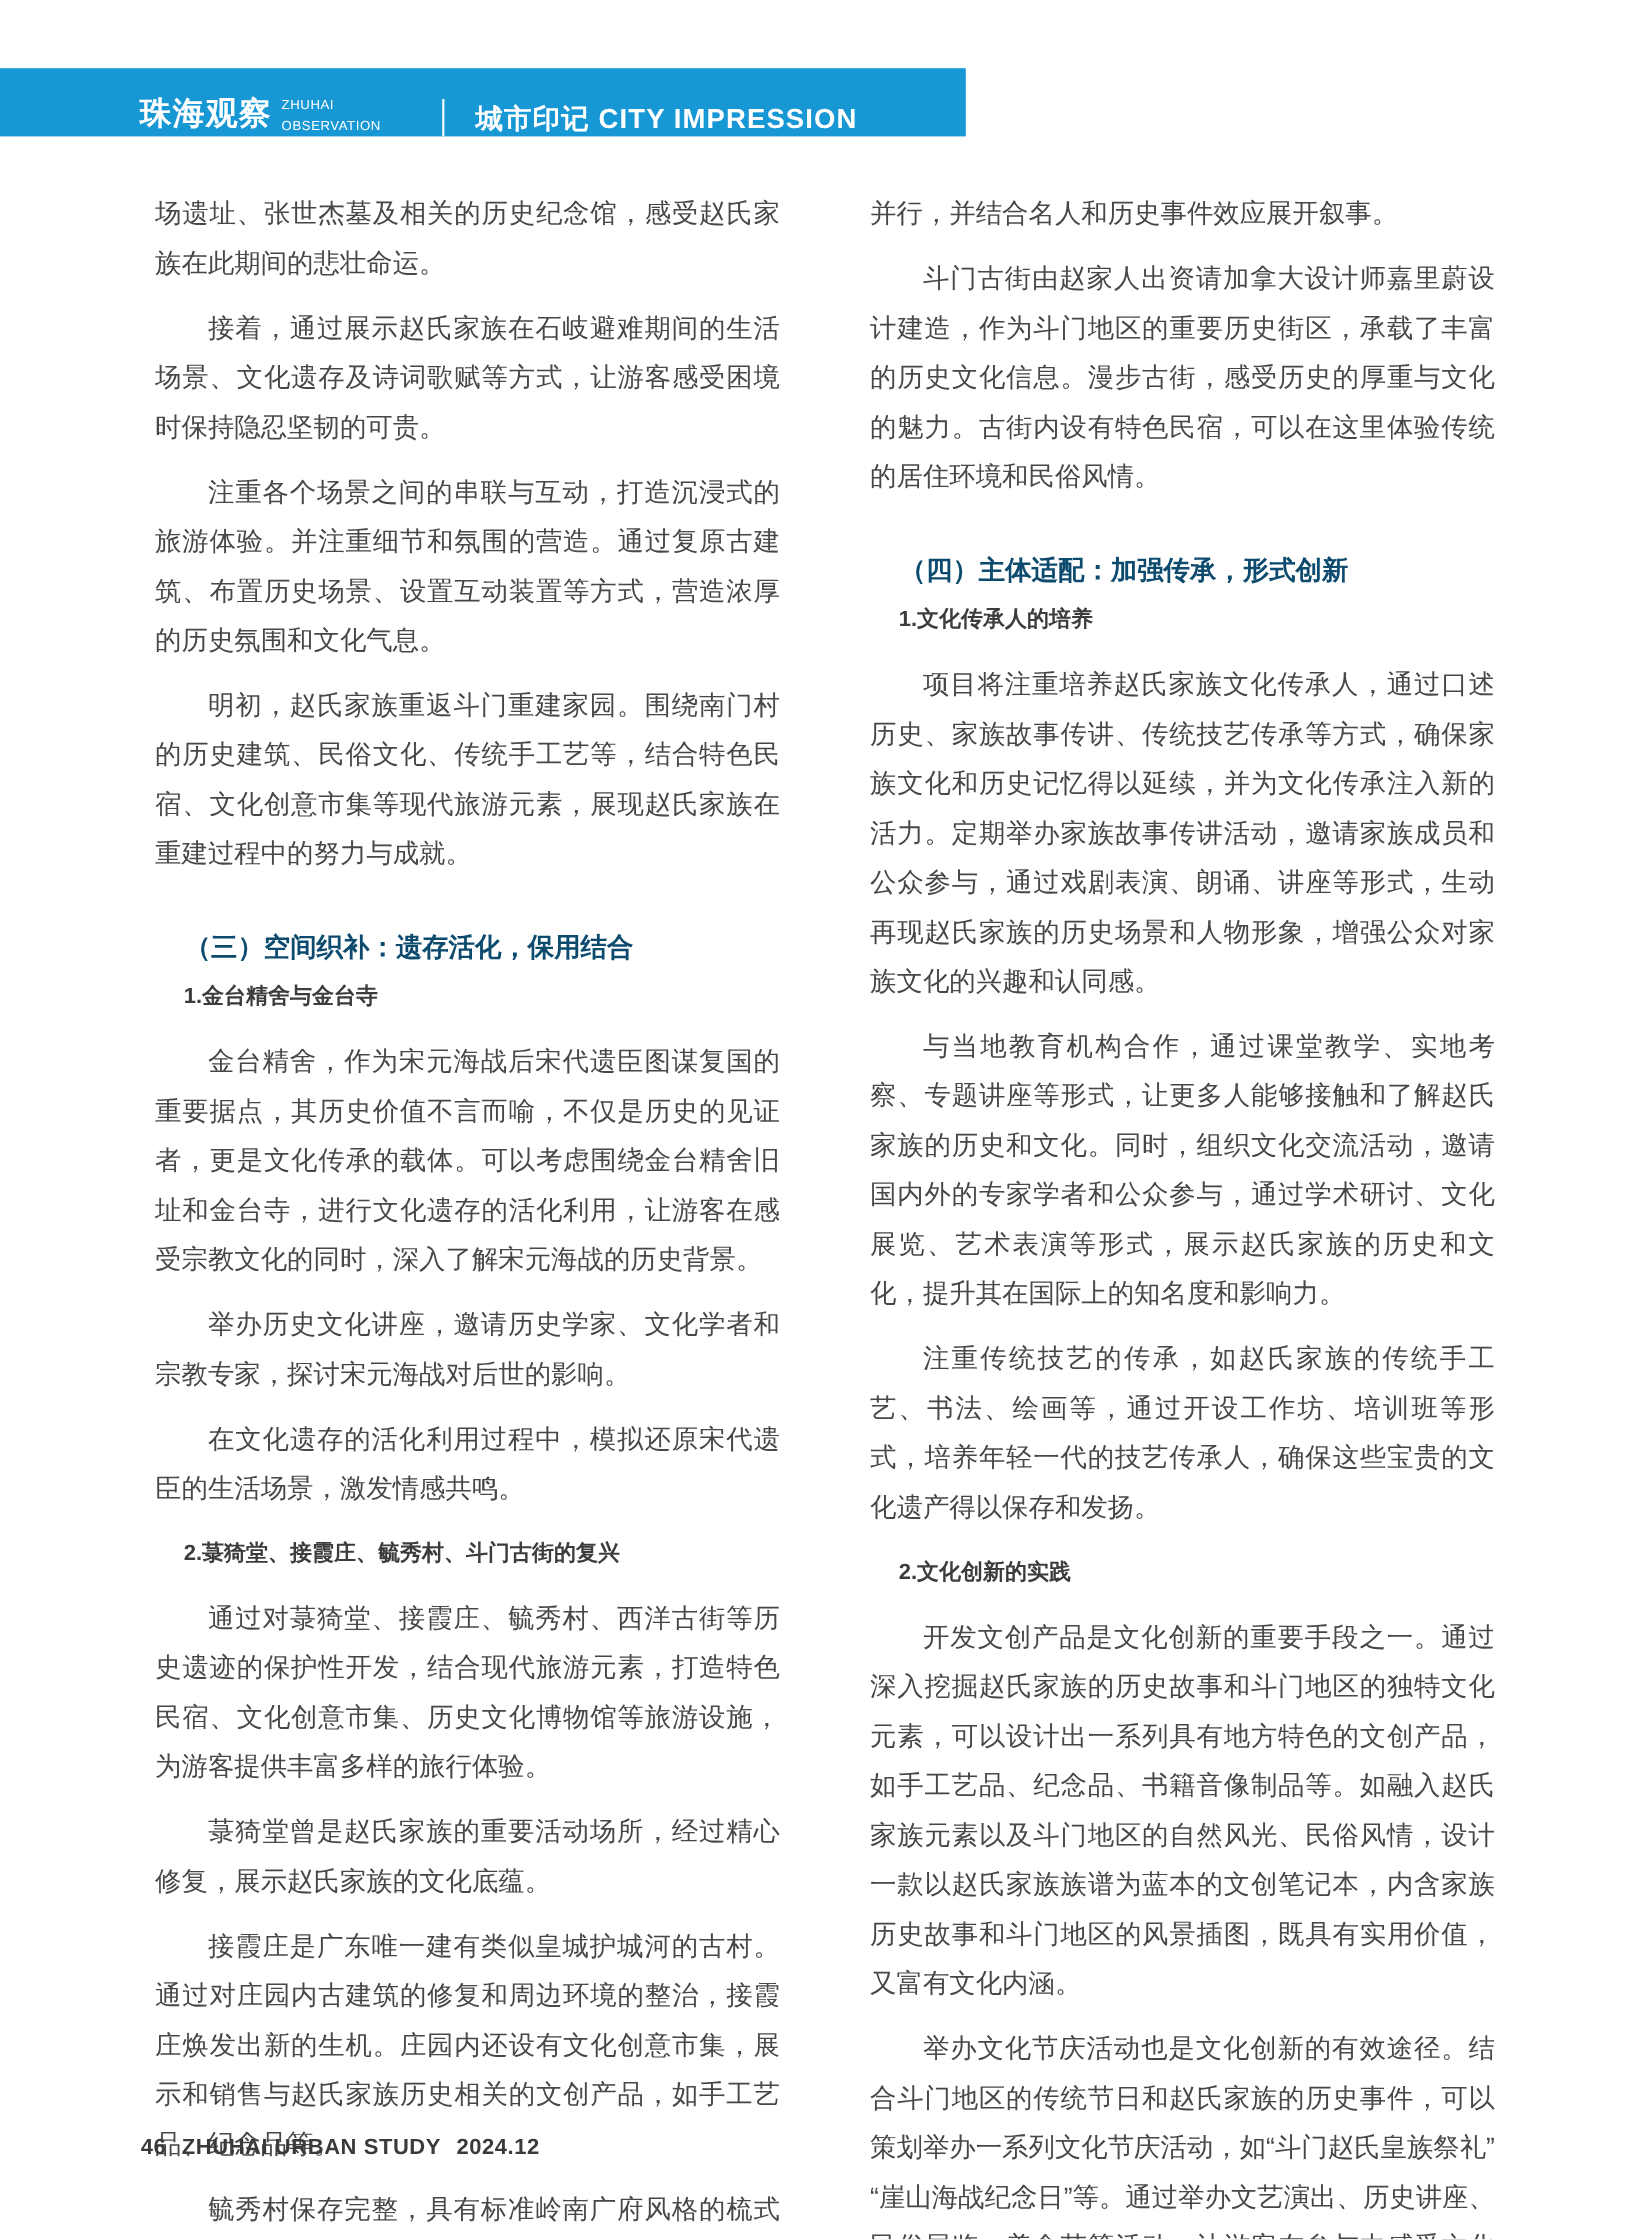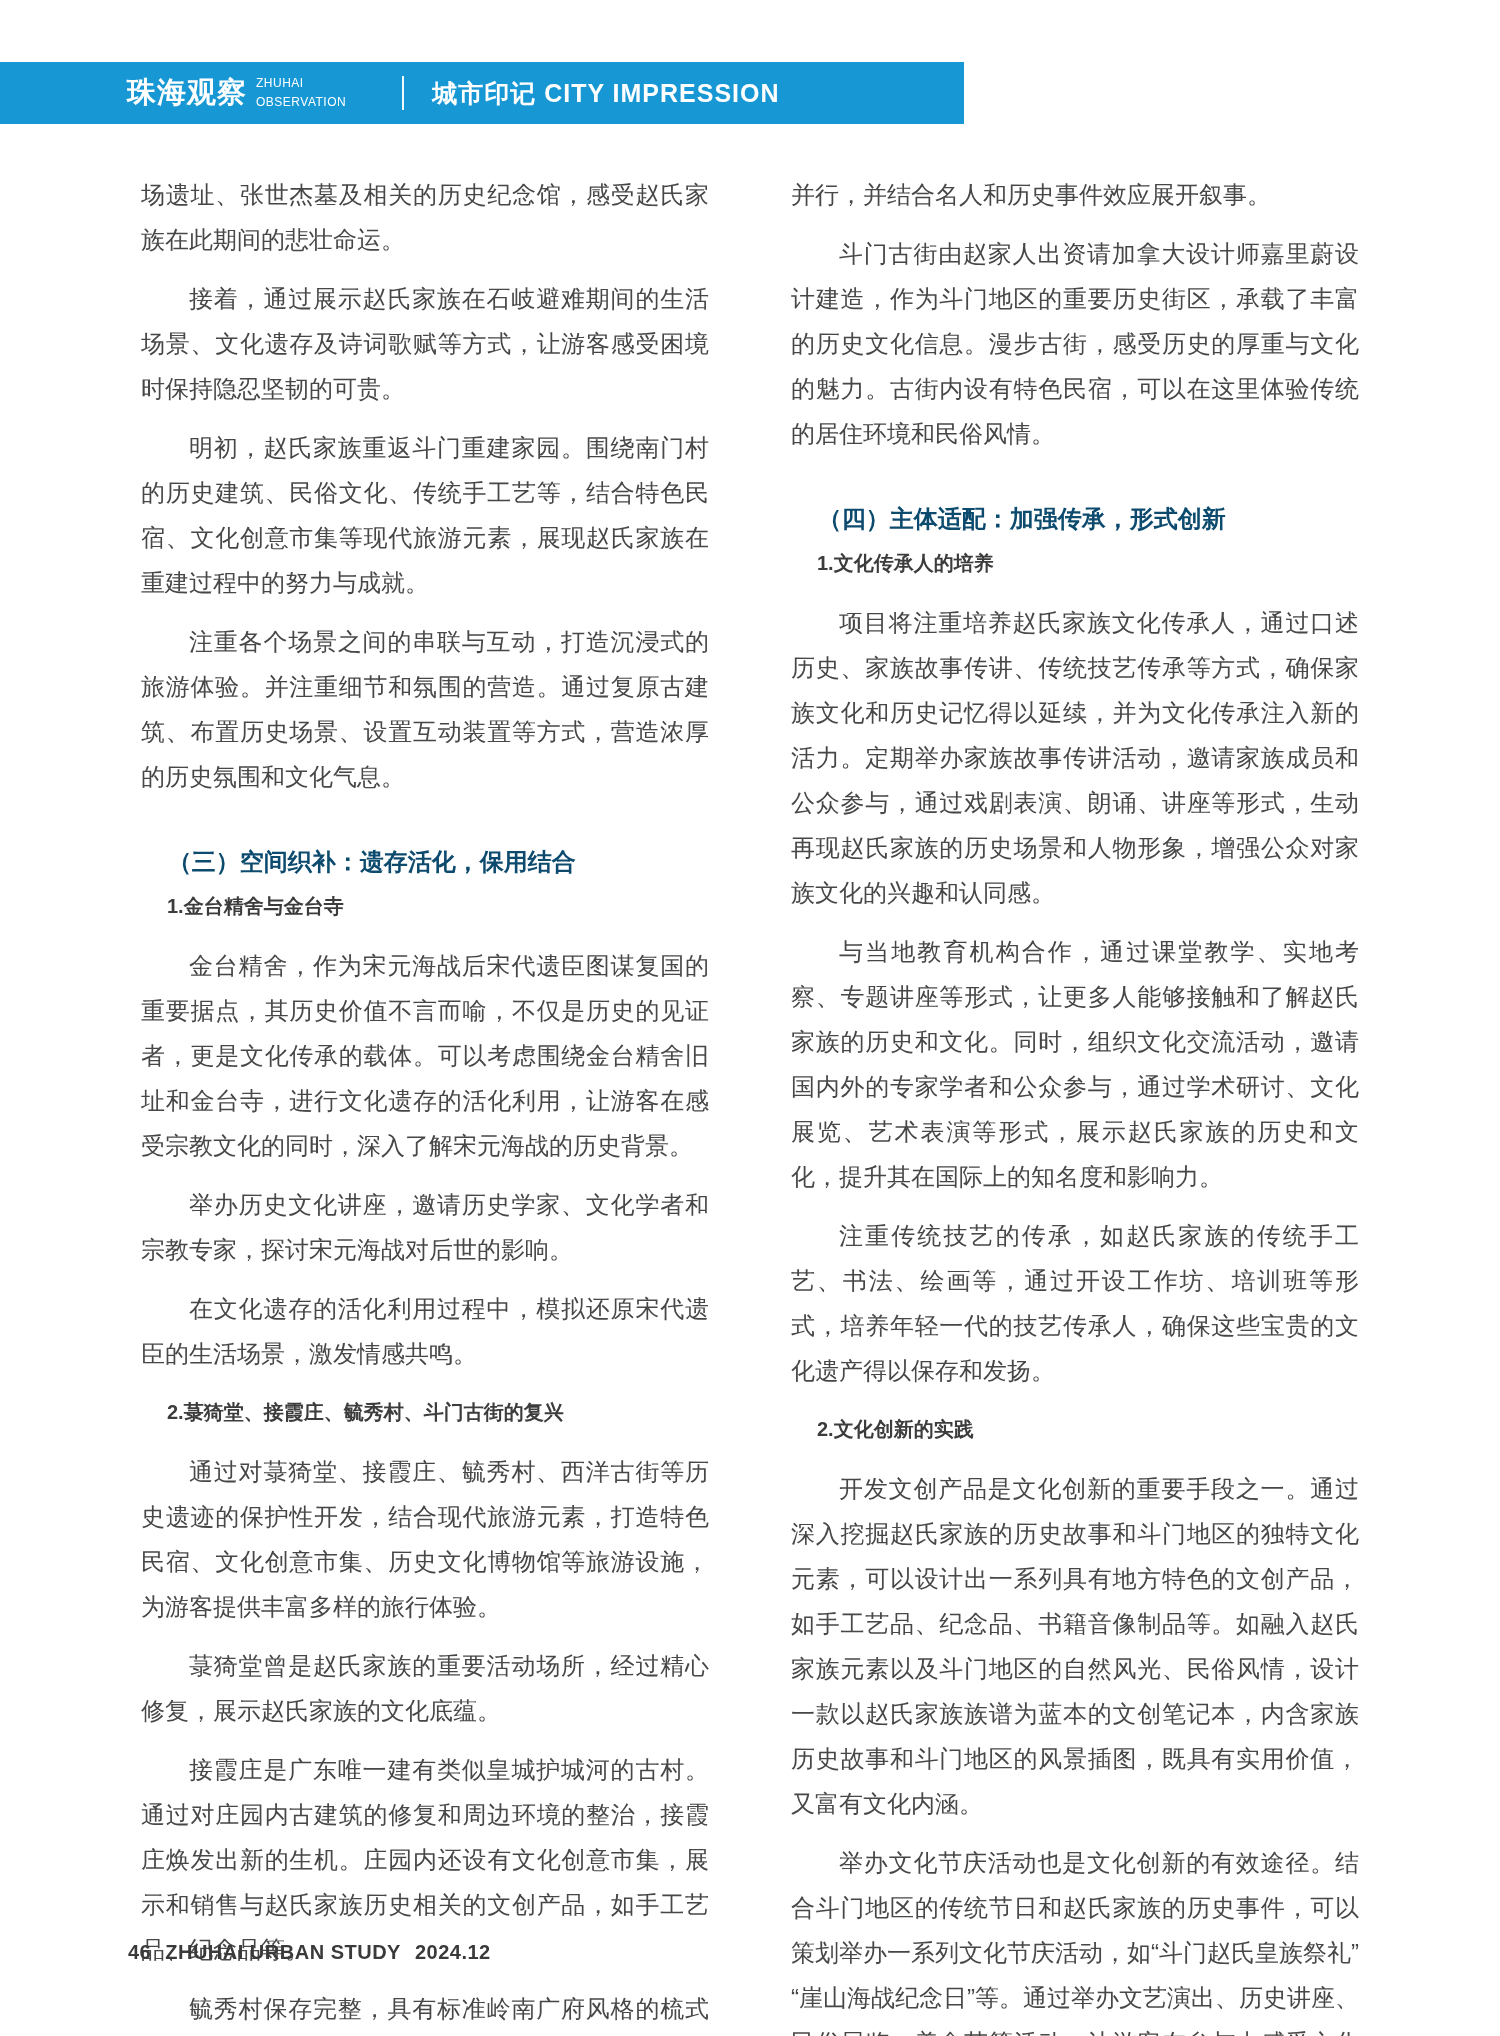--- a/index.html
+++ b/index.html
@@ -2,22 +2,22 @@
 <html lang="zh"><head>
 <meta charset="utf-8">
 <style>
   html,body{margin:0;padding:0;background:#ffffff;}
   .page{
     position:relative;width:1500px;height:2036px;background:#ffffff;
     font-family:"Liberation Sans","DejaVu Sans",sans-serif;overflow:hidden;
   }
   
   .topbar{
-    position:absolute;left:0;top:62px;width:964px;height:62px;
-    background:#1798d5;display:flex;align-items:center;color:#ffffff;
+    position:absolute;left:0;top:62px;width:878px;height:62px;
+    background:#1798d5;display:flex;align-items:flex-end;color:#ffffff;
   }
   .brand-cn{margin-left:127px;font-size:29px;font-weight:700;letter-spacing:1px;white-space:nowrap;}
   .brand-en{display:flex;flex-direction:column;margin-left:9px;font-size:12px;line-height:19px;
     letter-spacing:.5px;font-weight:400;white-space:nowrap;}
   .divider{width:2px;height:34px;background:#ffffff;margin-left:56px;opacity:.95;}
   .section-title{margin-left:28px;font-size:25px;letter-spacing:1px;white-space:nowrap;font-weight:bold;}
   
   .col{
     position:absolute;top:158px;width:596px;
     font-size:24px;line-height:45px;color:#474747;text-align:justify;
@@ -47,22 +47,22 @@
     </span>
     <span class="divider"></span>
     <span class="section-title">城市印记 CITY IMPRESSION</span>
   </header>
 
   <main>
 
     <section class="col col-left">
       <p class="p cont">场遗址、张世杰墓及相关的历史纪念馆，感受赵氏家族在此期间的悲壮命运。</p>
       <p class="p">接着，通过展示赵氏家族在石岐避难期间的生活场景、文化遗存及诗词歌赋等方式，让游客感受困境时保持隐忍坚韧的可贵。</p>
+      <p class="p">注重各个场景之间的串联与互动，打造沉浸式的旅游体验。并注重细节和氛围的营造。通过复原古建筑、布置历史场景、设置互动装置等方式，营造浓厚的历史氛围和文化气息。</p>
       <p class="p">明初，赵氏家族重返斗门重建家园。围绕南门村的历史建筑、民俗文化、传统手工艺等，结合特色民宿、文化创意市集等现代旅游元素，展现赵氏家族在重建过程中的努力与成就。</p>
-      <p class="p">注重各个场景之间的串联与互动，打造沉浸式的旅游体验。并注重细节和氛围的营造。通过复原古建筑、布置历史场景、设置互动装置等方式，营造浓厚的历史氛围和文化气息。</p>
       <p class="h1">（三）空间织补：遗存活化，保用结合</p>
       <p class="h2">1.金台精舍与金台寺</p>
       <p class="p">金台精舍，作为宋元海战后宋代遗臣图谋复国的重要据点，其历史价值不言而喻，不仅是历史的见证者，更是文化传承的载体。可以考虑围绕金台精舍旧址和金台寺，进行文化遗存的活化利用，让游客在感受宗教文化的同时，深入了解宋元海战的历史背景。</p>
       <p class="p">举办历史文化讲座，邀请历史学家、文化学者和宗教专家，探讨宋元海战对后世的影响。</p>
       <p class="p">在文化遗存的活化利用过程中，模拟还原宋代遗臣的生活场景，激发情感共鸣。</p>
       <p class="h2">2.菉猗堂、接霞庄、毓秀村、斗门古街的复兴</p>
       <p class="p">通过对菉猗堂、接霞庄、毓秀村、西洋古街等历史遗迹的保护性开发，结合现代旅游元素，打造特色民宿、文化创意市集、历史文化博物馆等旅游设施，为游客提供丰富多样的旅行体验。</p>
       <p class="p">菉猗堂曾是赵氏家族的重要活动场所，经过精心修复，展示赵氏家族的文化底蕴。</p>
       <p class="p">接霞庄是广东唯一建有类似皇城护城河的古村。通过对庄园内古建筑的修复和周边环境的整治，接霞庄焕发出新的生机。庄园内还设有文化创意市集，展示和销售与赵氏家族历史相关的文创产品，如手工艺品、纪念品等。</p>
       <p class="p">毓秀村保存完整，具有标准岭南广府风格的梳式格局。通过对村内历史建筑的保护性开发，为古村添韵，使古楼增色。村中的毓秀洋楼中西合璧风格突出，应注重保护和活化</p>

